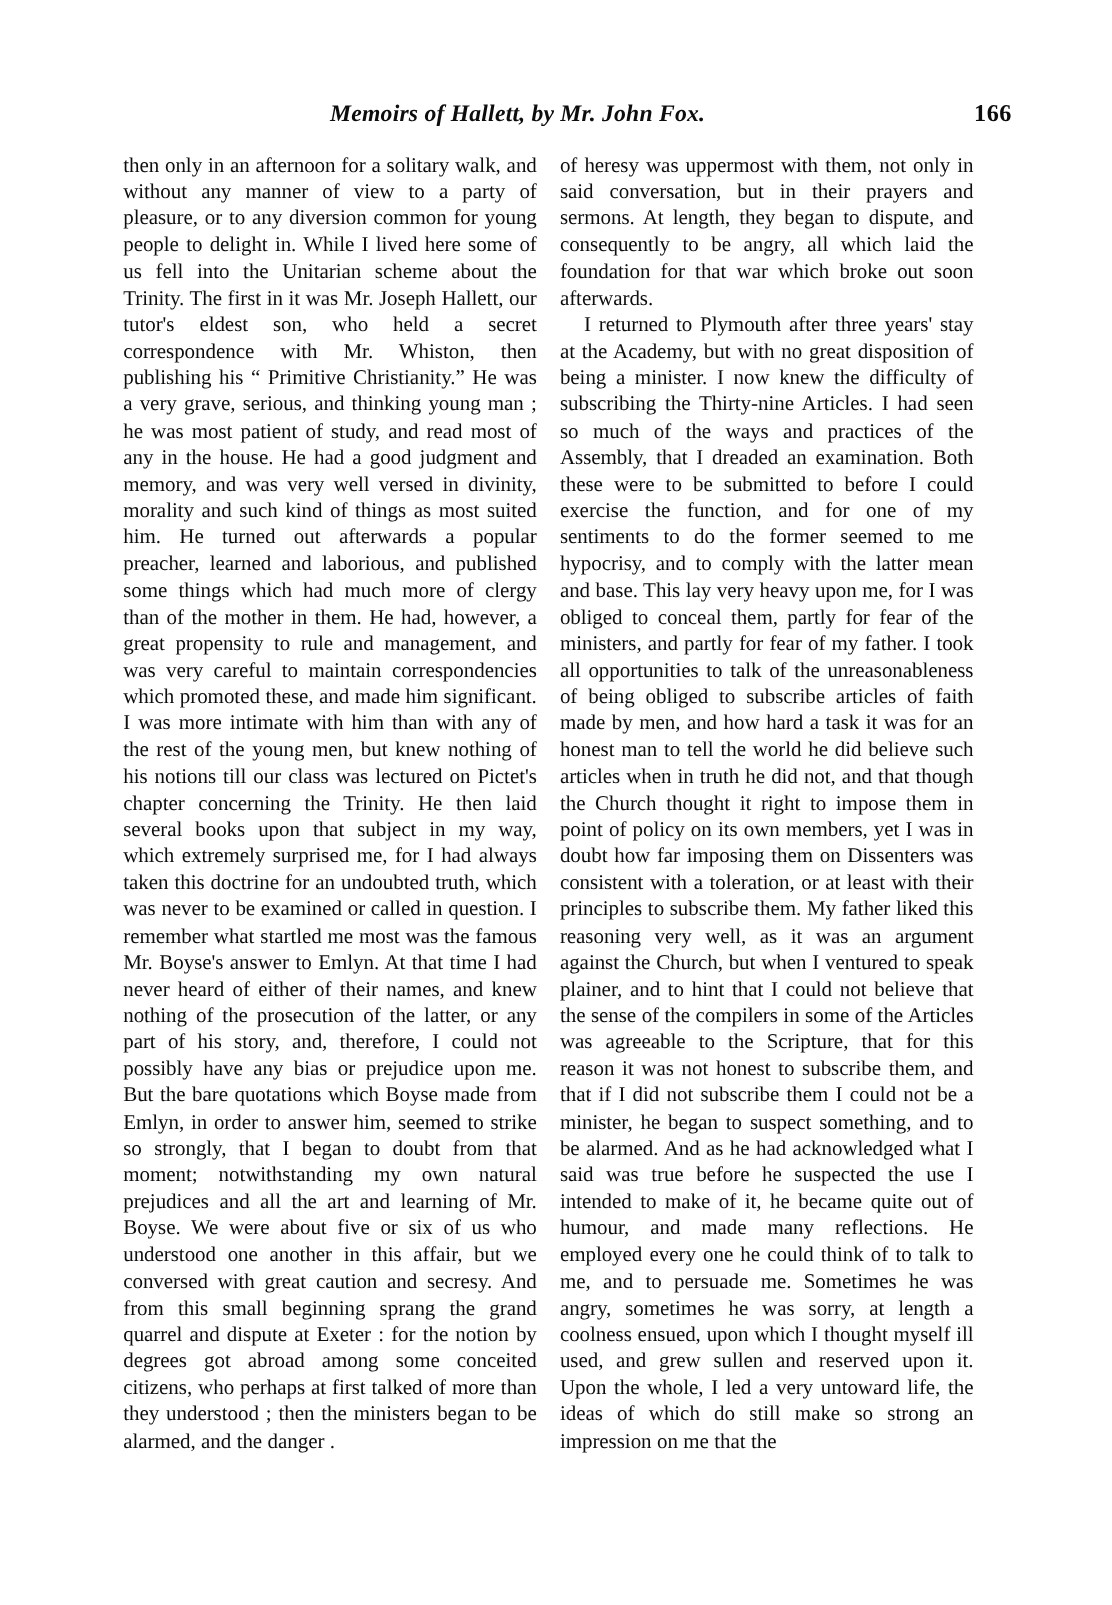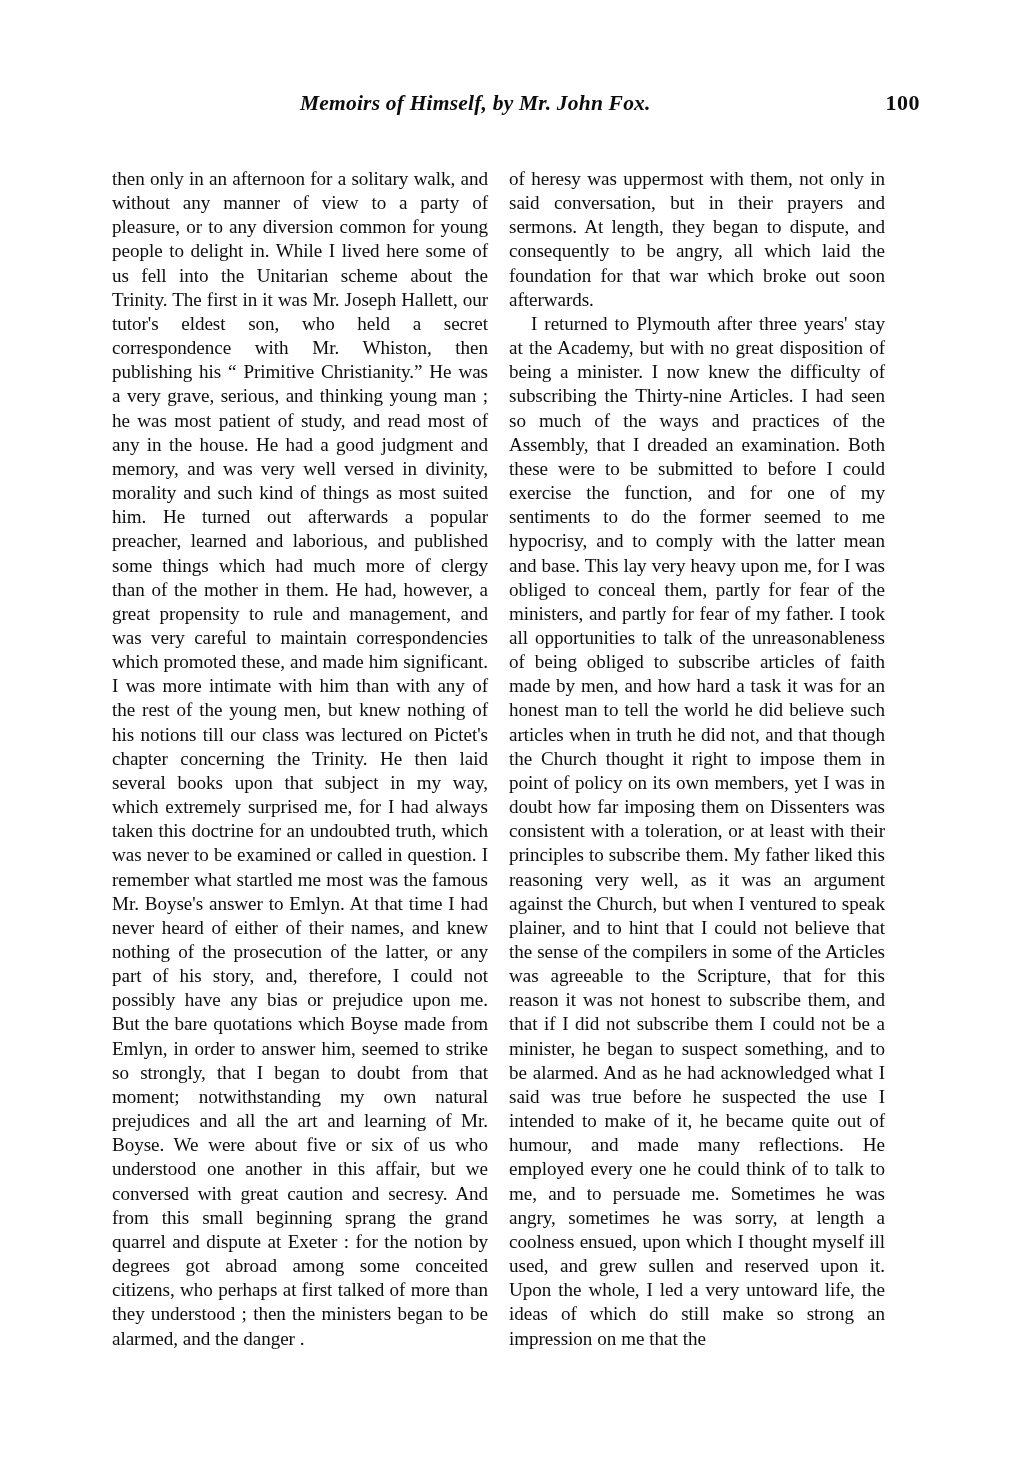--- a/index.html
+++ b/index.html
@@ -54,21 +54,20 @@
   
   .columns {
     position: absolute;
     left: 112px;
     top: 139px;
     width: 808px;
     height: 1250px;
     display: flex;
     gap: 21px;
     align-items: flex-start;
-    margin-top: 28px;
   }
   .column {
     width: 376px;
     flex: 0 0 376px;
   }
 
   .para {
     margin: 0;
     text-align: justify;
     text-align-last: left;
@@ -92,22 +91,22 @@
   .column .para {
     -webkit-font-smoothing: none;
   }
 </style>
 </head>
 <body>
 
 <div class="page">
 
   <div class="running-head">
-    <span class="running-title">Memoirs of Himself, by Mr. John Fox.</span>
-    <span class="page-number">100</span>
+    <span class="running-title">Memoirs of Hallett, by Mr. John Fox.</span>
+    <span class="page-number">166</span>
   </div>
 
   <div class="columns">
 
     <div class="column">
       <p class="para cont">then only in an afternoon for a solitary walk, and without any manner of view to a party of pleasure, or to any diversion common for young people to delight in. While I lived here some of us fell into the Unitarian scheme about the Trinity. The first in it was Mr. Joseph Hallett, our tutor's eldest son, who held a secret correspondence with Mr. Whiston, then publishing his “ Primitive Christianity.” He was a very grave, serious, and thinking young man ; he was most patient of study, and read most of any in the house. He had a good judgment and memory, and was very well versed in divinity, morality and such kind of things as most suited him. He turned out afterwards a popular preacher, learned and laborious, and published some things which had much more of clergy than of the mother in them. He had, however, a great propensity to rule and management, and was very careful to maintain correspondencies which promoted these, and made him significant. I was more intimate with him than with any of the rest of the young men, but knew nothing of his notions till our class was lectured on Pictet's chapter concerning the Trinity. He then laid several books upon that subject in my way, which extremely surprised me, for I had always taken this doctrine for an undoubted truth, which was never to be examined or called in question. I remember what startled me most was the famous Mr. Boyse's answer to Emlyn. At that time I had never heard of either of their names, and knew nothing of the prosecution of the latter, or any part of his story, and, therefore, I could not possibly have any bias or prejudice upon me. But the bare quotations which Boyse made from Emlyn, in order to answer him, seemed to strike so strongly, that I began to doubt from that moment; notwithstanding my own natural prejudices and all the art and learning of Mr. Boyse. We were about five or six of us who understood one another in this affair, but we conversed with great caution and secresy. And from this small beginning sprang the grand quarrel and dispute at Exeter : for the notion by degrees got abroad among some conceited citizens, who perhaps at first talked of more than they understood ; then the ministers began to be alarmed, and the danger .</p>
     </div>
 
     <div class="column">
       <p class="para cont">of heresy was uppermost with them, not only in said conversation, but in their prayers and sermons. At length, they began to dispute, and consequently to be angry, all which laid the foundation for that war which broke out soon afterwards.</p>

